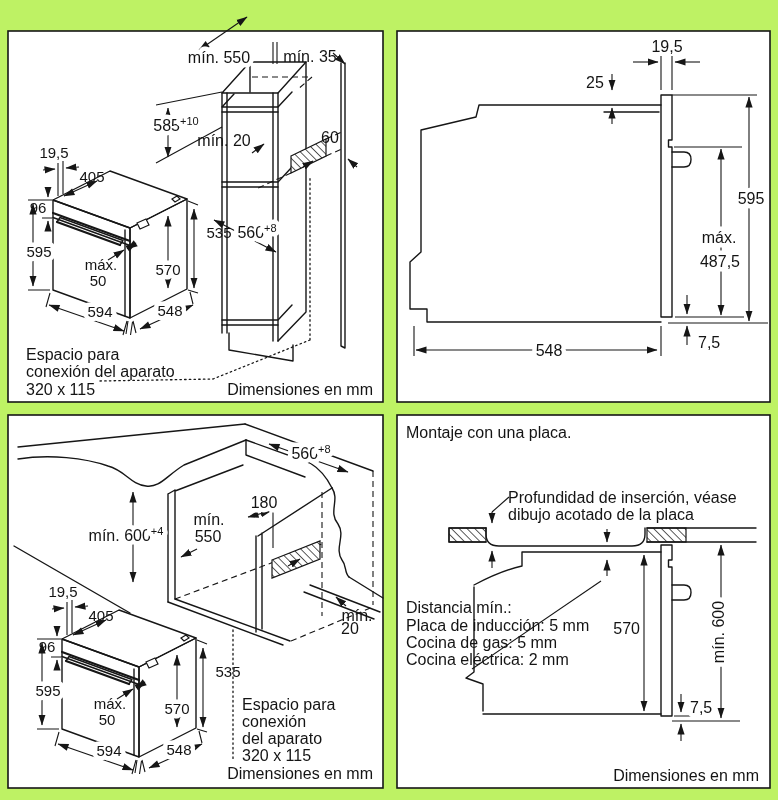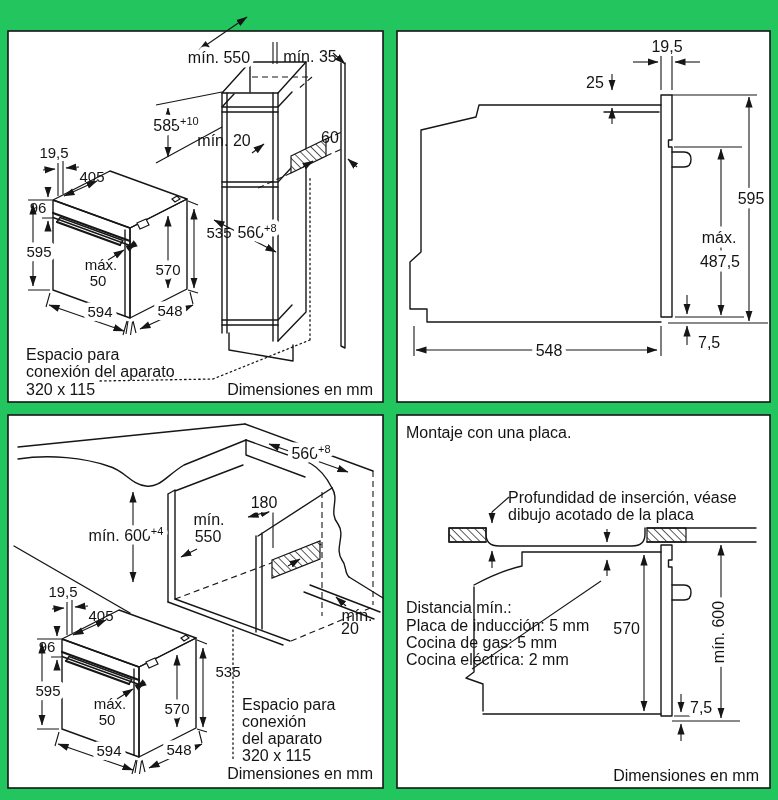--- a/index.html
+++ b/index.html
@@ -1,16 +1,16 @@
 <!DOCTYPE html>
 <html><head>
 <meta charset="utf-8">
 <style>
   html,body{margin:0;padding:0;background:#fff;}
-  .wrap{position:relative;width:778px;height:800px;background:#22c55e;overflow:hidden;}
+  .wrap{position:relative;width:778px;height:800px;background:#bef264;overflow:hidden;}
   svg{display:block;}
   .ln{stroke:#161616;stroke-width:1.4;fill:none;stroke-linecap:round;stroke-linejoin:round;}
   .th{stroke:#161616;stroke-width:2.2;fill:none;stroke-linecap:round;}
   .dm{stroke:#161616;stroke-width:1.1;fill:none;}
   .dsh{stroke:#161616;stroke-width:1.1;fill:none;stroke-dasharray:6 4;}
   .dot{stroke:#161616;stroke-width:1.3;fill:none;stroke-dasharray:1.5 3.2;stroke-linecap:round;}
   .whfill{fill:#fff;stroke:#161616;stroke-width:1.2;}
   .hatch{fill:url(#hx);stroke:#161616;stroke-width:1.2;}
   .tx{font-family:"Liberation Sans","DejaVu Sans",sans-serif;font-size:16px;fill:#141414;}
   .s15{font-size:15px;}

